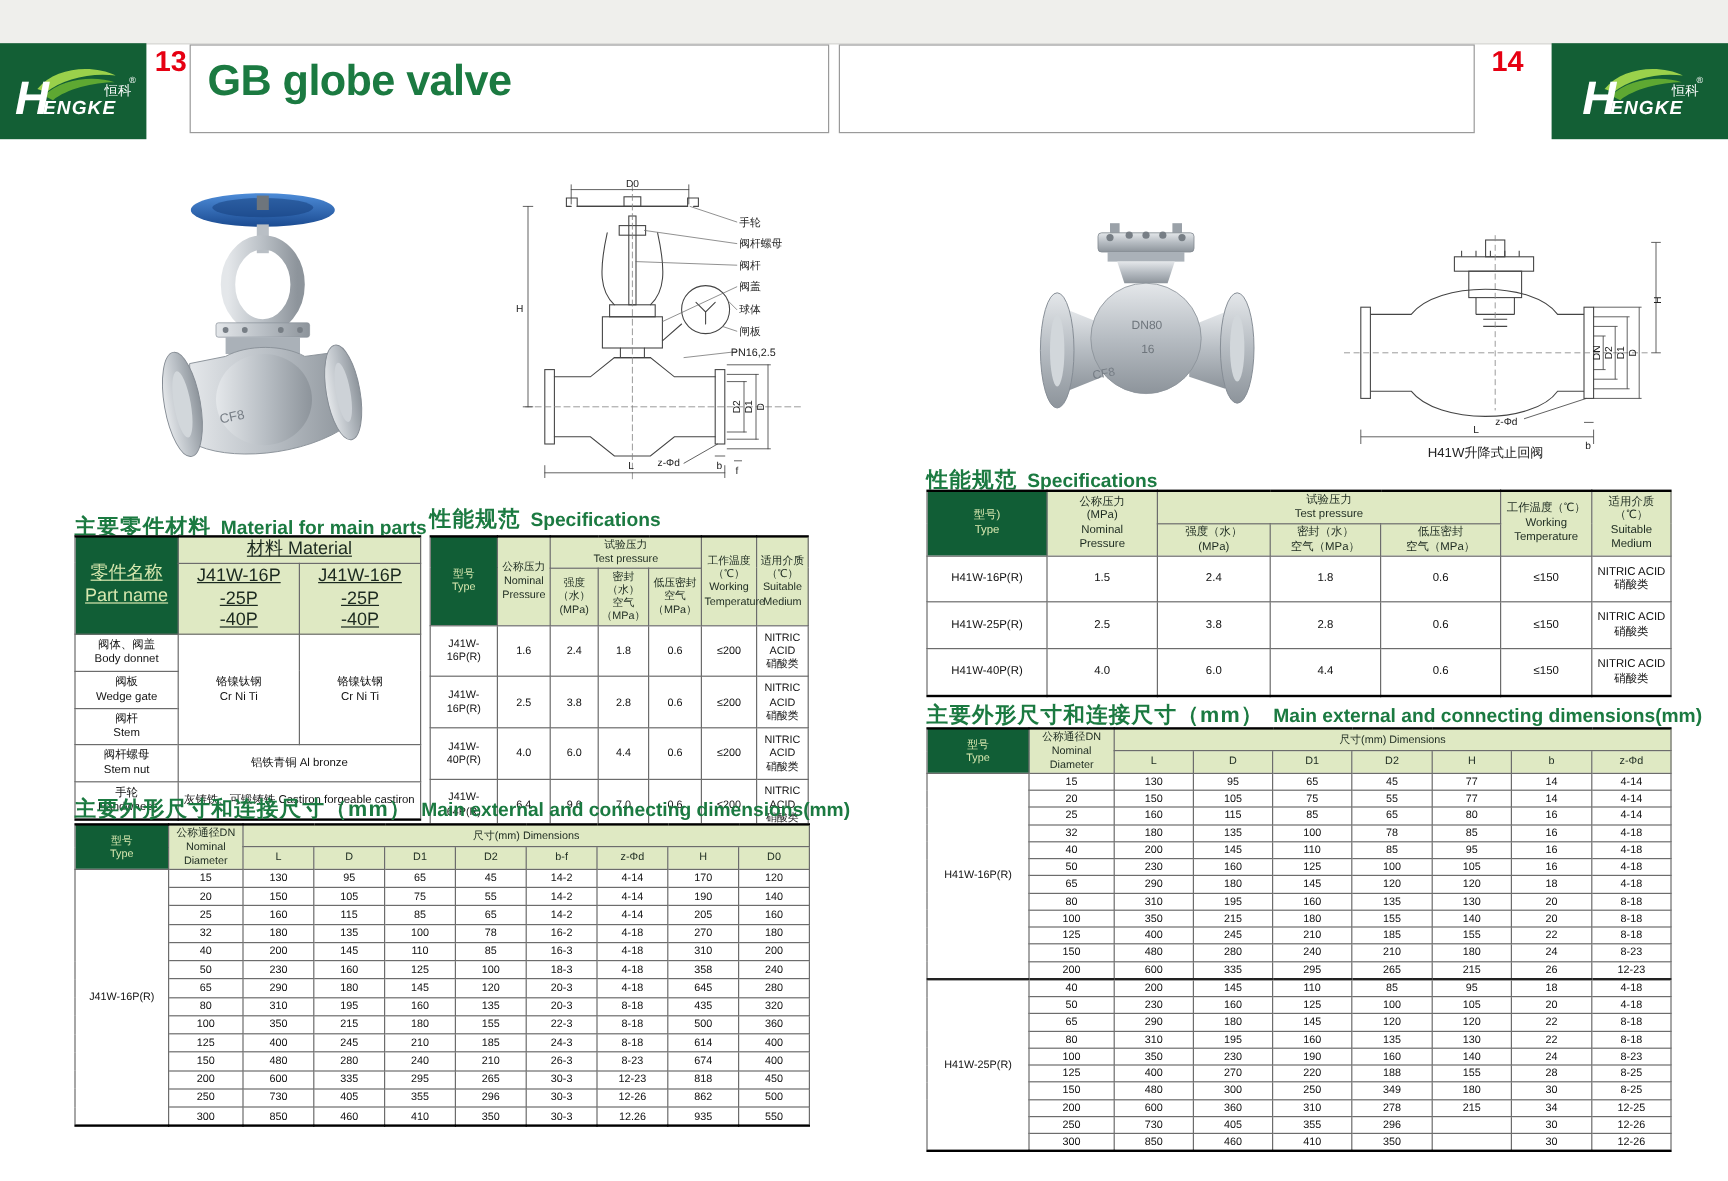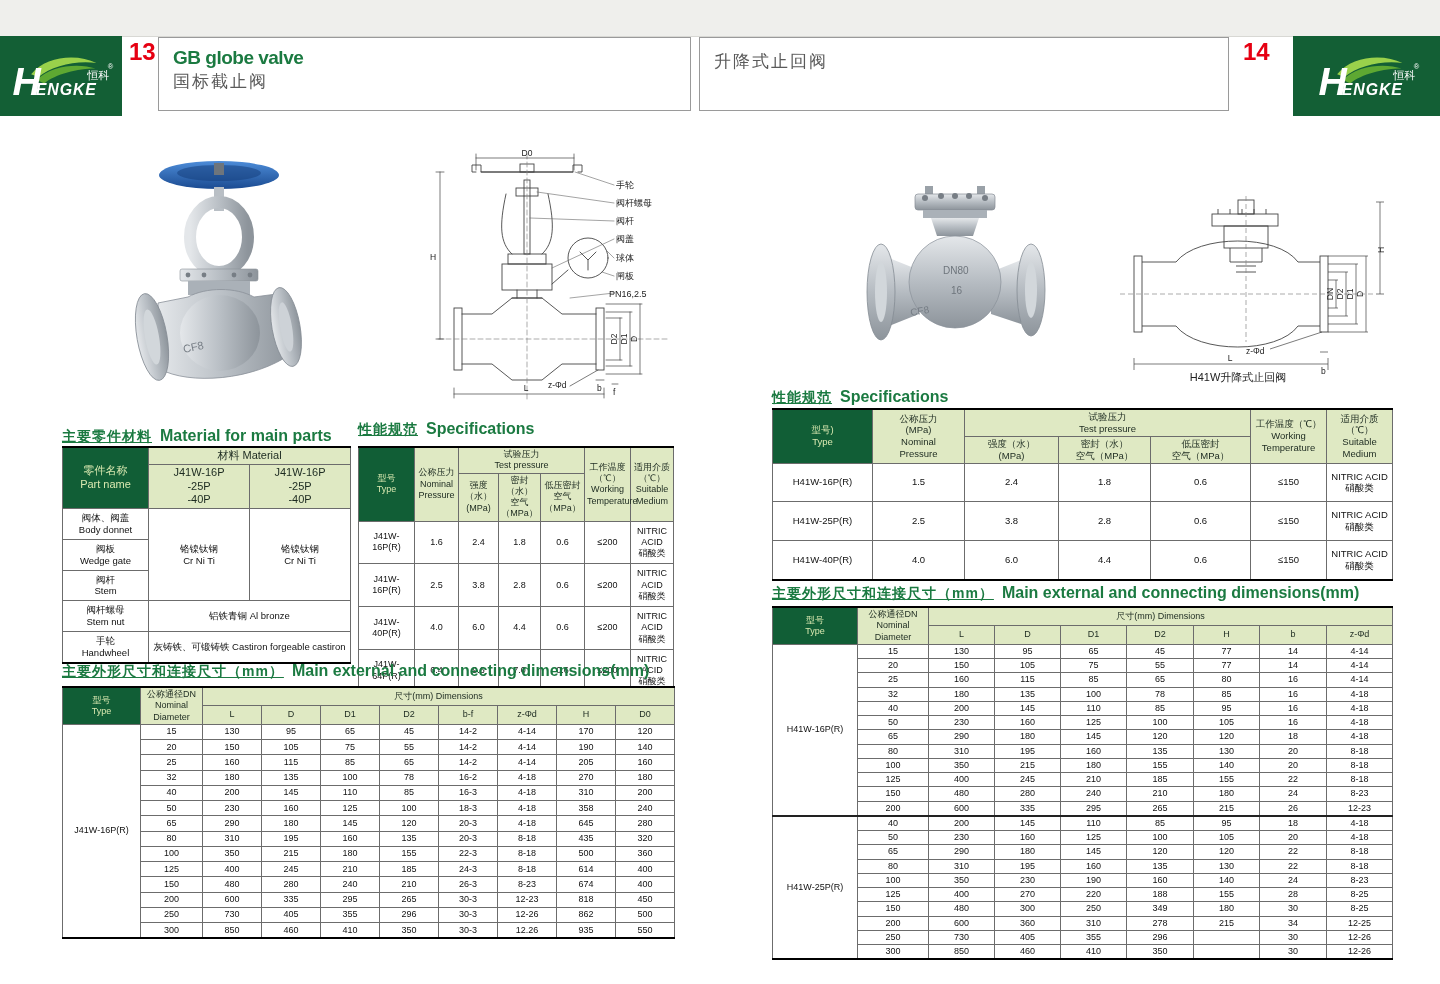--- a/index.html
+++ b/index.html
@@ -10,41 +10,41 @@
   
   .logo-box{position:absolute;top:36px;height:80px;background:#135f35;display:flex;align-items:center;justify-content:center;}
   .logo-left{left:0;width:122px;}
   .logo-right{left:1293px;width:147px;}
   .pagenum{position:absolute;top:38px;color:#e60012;font-size:24px;font-weight:bold;}
   .pn-left{left:129px;}
   .pn-right{left:1243px;}
   .titlebox{position:absolute;top:37px;height:74px;background:#fff;border:1px solid #9a9a9a;box-sizing:border-box;padding:10px 0 0 14px;}
   .tb-left{left:158px;width:533px;}
   .tb-right{left:699px;width:530px;}
-  .t-en{color:#1b7a41;font-size:19px;font-weight:bold;letter-spacing:-0.5px;line-height:1.05;}
+  .t-en{color:#1b7a41;font-size:36px;font-weight:bold;letter-spacing:-0.5px;line-height:1.05;}
   .t-zh{color:#5a5a5a;font-size:17px;margin-top:2px;letter-spacing:2px;}
 
   
   .sec-title{position:absolute;color:#1b7a41;font-weight:bold;white-space:nowrap;}
-  .sec-title .zh{font-size:14px;letter-spacing:1px;text-decoration:underline;}
+  .sec-title .zh{font-size:18px;letter-spacing:1px;}
   .sec-title .en{font-size:16px;margin-left:8px;}
 
   
   table.tbl{position:absolute;border-collapse:collapse;table-layout:fixed;background:#fff;
             border-top:2px solid #000;border-bottom:2px solid #000;}
   .tbl th,.tbl td{border:1px solid #6c6c6c;text-align:center;vertical-align:middle;
                   font-weight:normal;padding:1px 2px;line-height:1.25;}
   .th-green{background:#115e36;color:#d9e8b0;}
   .th-light{background:#dfe9c3;color:#1c2a20;}
   .pre{white-space:pre-line;}
   .tbl tbody td{color:#111;}
   .tbl tr.group-start td{border-top:2px solid #222;}
 
   .mat{left:62px;top:446px;width:288px;font-size:9.5px;}
-  .mat th{font-size:11px;}
+  .mat th{font-size:15px;text-decoration:underline;}
   .mat tbody td{padding:3px 2px;}
 
   .spec-left{left:358px;top:446px;width:315px;font-size:9px;}
   .spec-left tbody td{padding:4px 1px;}
   .spec-right{left:772px;top:408px;width:620px;font-size:9.5px;}
   .spec-right tbody td{padding:7px 2px;}
 
   .dim-left{left:62px;top:686px;width:612px;font-size:9px;}
   .dim-left tbody td{padding:1.5px 2px;}
   .dim-right{left:772px;top:606px;width:620px;font-size:9px;}
@@ -70,24 +70,22 @@
       <path d="M34,36 C50,20 80,18 97,24 C78,24 54,30 42,40 Z" fill="#5ea832"></path>
       <text x="8" y="52" font-size="42" font-style="italic" font-weight="bold" fill="#ffffff">H</text>
       <text x="33" y="52" font-size="17" font-style="italic" font-weight="bold" fill="#ffffff" letter-spacing="1">ENGKE</text>
       <text x="88" y="35" font-size="12" fill="#ffffff">恒科</text>
       <text x="110" y="25" font-size="8" fill="#ffffff">®</text>
     </svg>
   </div>
   <div class="pagenum pn-left">13</div>
   <div class="titlebox tb-left">
     <div class="t-en">GB globe valve</div>
-    <div class="t-zh">国标截止阀</div>
   </div>
   <div class="titlebox tb-right">
-    <div class="t-zh">升降式止回阀</div>
   </div>
   <div class="pagenum pn-right">14</div>
   <div class="logo-box logo-right">
     <svg width="112" height="64" viewBox="0 0 120 64">
       <path d="M28,30 C44,10 78,8 98,18 C76,15 50,21 36,33 Z" fill="#9ad14b"></path>
       <path d="M34,36 C50,20 80,18 97,24 C78,24 54,30 42,40 Z" fill="#5ea832"></path>
       <text x="8" y="52" font-size="42" font-style="italic" font-weight="bold" fill="#ffffff">H</text>
       <text x="33" y="52" font-size="17" font-style="italic" font-weight="bold" fill="#ffffff" letter-spacing="1">ENGKE</text>
       <text x="88" y="35" font-size="12" fill="#ffffff">恒科</text>
       <text x="110" y="25" font-size="8" fill="#ffffff">®</text>

